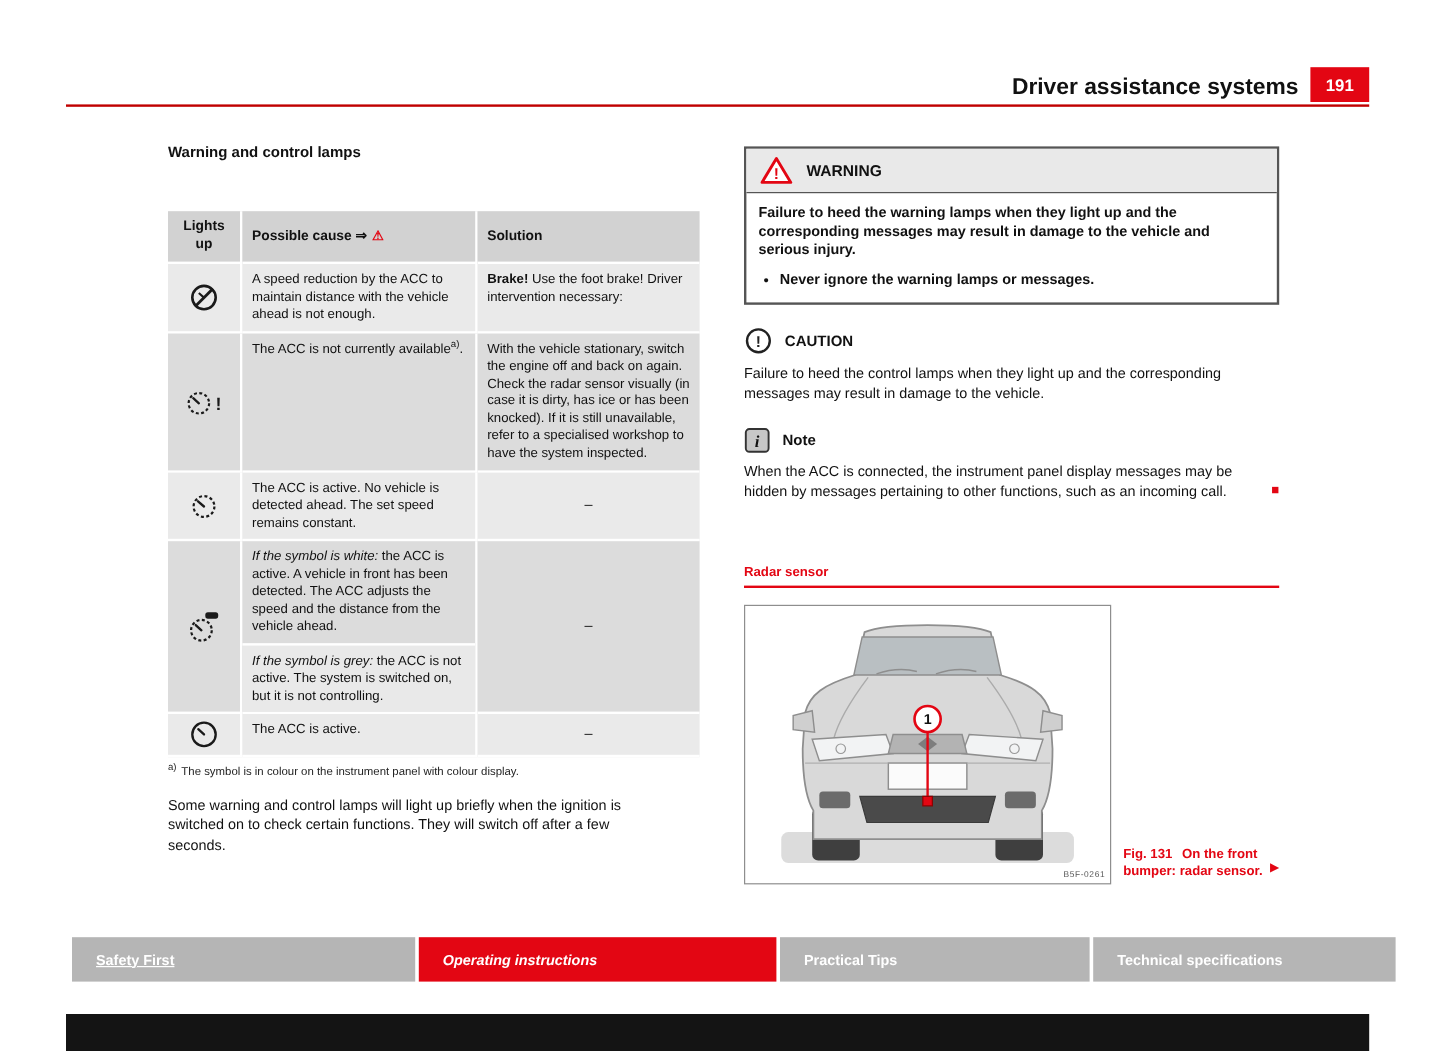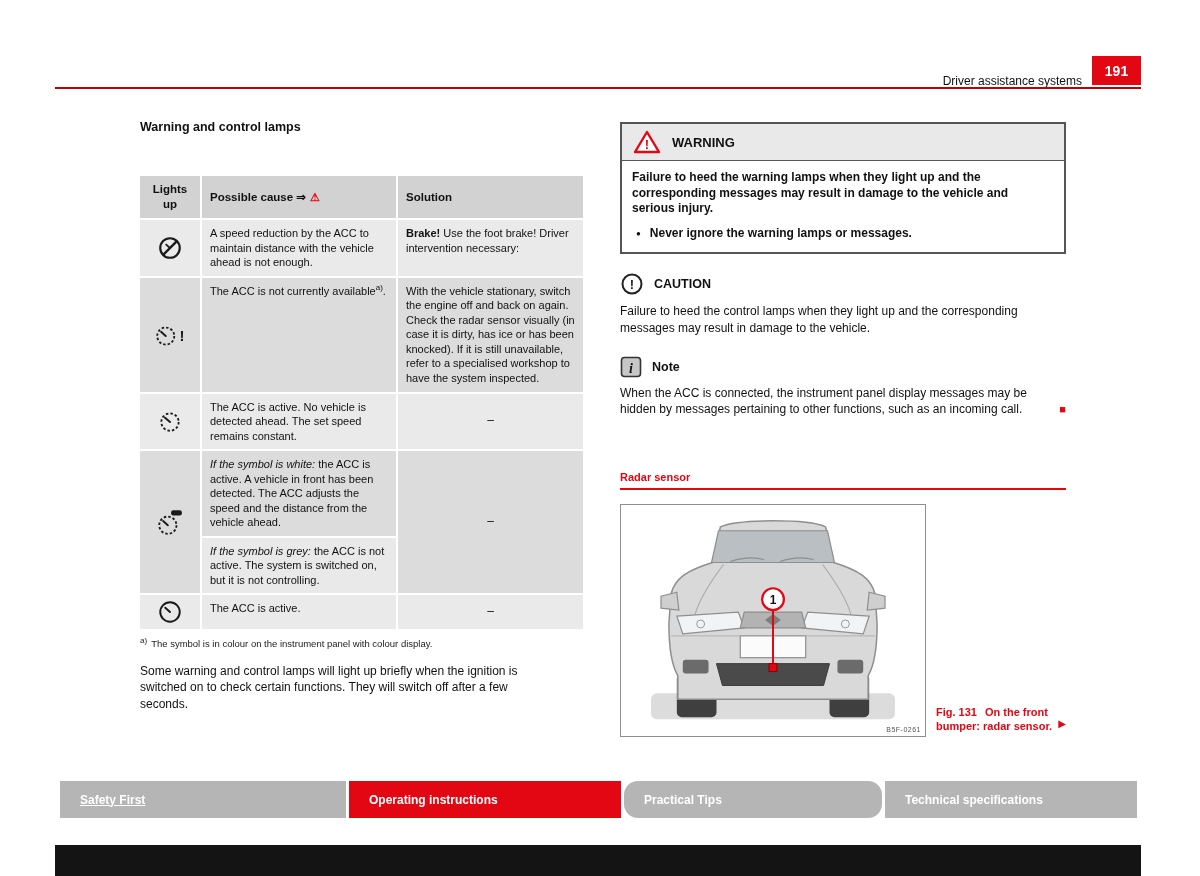--- a/index.html
+++ b/index.html
@@ -3,21 +3,21 @@
 <meta charset="utf-8">
 <style>
   * { box-sizing: border-box; }
   html,body { margin:0; padding:0; }
   body {
     width:1200px; height:876px; position:relative; background:#fff;
     font-family:"Liberation Sans", sans-serif; color:#111; overflow:hidden;
   }
 
   
-  .hdr-title { position:absolute; top:74px; right:118px; font-size:12px; font-weight:normal; }
+  .hdr-title { position:absolute; top:62px; right:118px; font-size:19px; font-weight:bold; }
   .hdr-pagenum { position:absolute; top:56px; left:1092px; width:49px; height:29px;
     background:#e30613; color:#fff; font-weight:bold; font-size:14px;
     display:flex; align-items:center; justify-content:center; }
   .hdr-rule { position:absolute; top:87px; left:55px; width:1086px; height:2px; background:#c00000; }
 
   
   .col-left { position:absolute; left:140px; top:120px; width:417px; }
   .sec-title { font-size:12.5px; font-weight:bold; margin:0 0 8px 0; }
 
   .tbl { display:grid; grid-template-columns:62px 196px 185px;margin-top:42px; }
@@ -68,22 +68,22 @@
   .figure-caption { margin-left:10px; width:120px; align-self:flex-end; color:#e30613;
     font-weight:bold; font-size:11px; line-height:1.3; padding-bottom:4px; }
   .cap-fig { margin-right:8px; }
   .cont-arrow { position:absolute; right:0; bottom:8px; color:#e30613; font-size:10px; }
 
   
   .tabs { position:absolute; left:60px; top:781px; display:flex; gap:3px; }
   .tab { height:37px; background:#b5b5b5; color:#fff; font-weight:bold; font-size:12px;
     display:flex; align-items:center; padding-left:20px; cursor:pointer; }
   .tab:nth-child(1) { width:286px;text-decoration:underline; }
-  .tab:nth-child(2) { width:272px; }
-  .tab:nth-child(3) { width:258px;border-radius:14px; }
+  .tab:nth-child(2) { width:298px;font-style:italic; }
+  .tab:nth-child(3) { width:258px; }
   .tab:nth-child(4) { width:252px; }
   .tab.active { background:#e30613; }
   .bottom-bar { position:absolute; left:55px; top:845px; width:1086px; height:31px; background:#141414; }
 </style>
 </head>
 <body>
 
 <div>
 
   <div class="hdr-title">Driver assistance systems</div>

